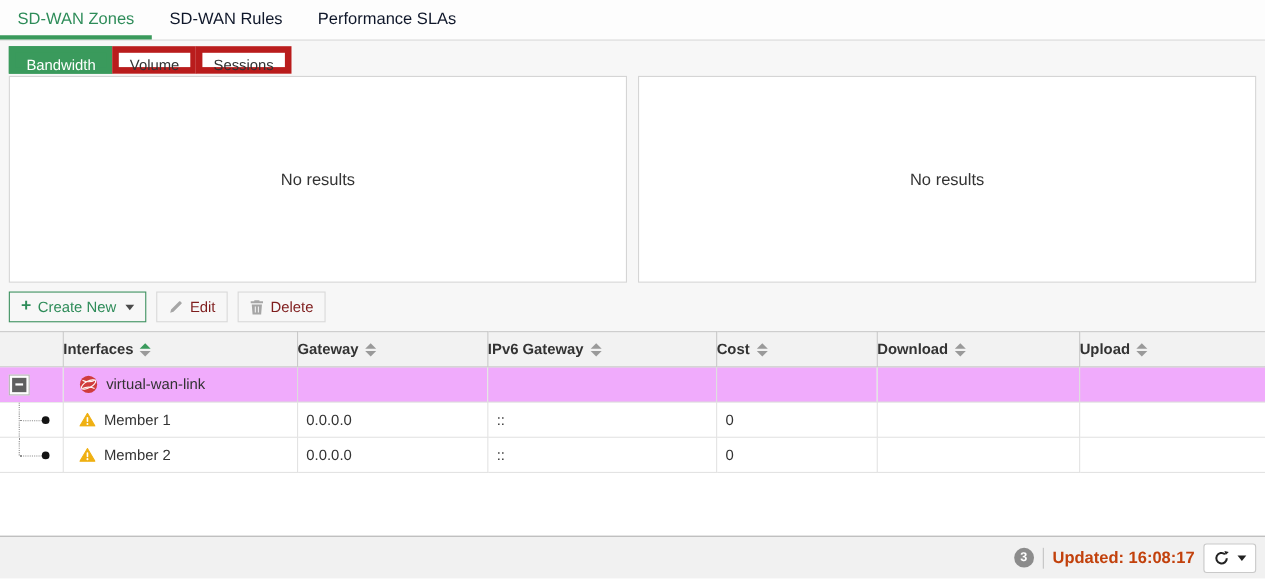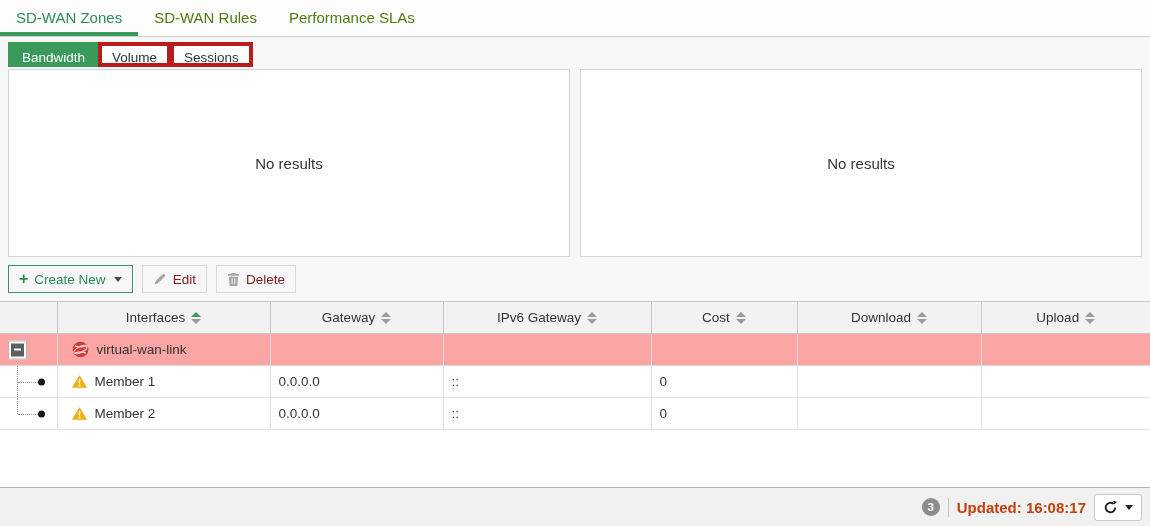--- a/index.html
+++ b/index.html
@@ -20,42 +20,42 @@
     background: #fdfdfd;
     border-bottom: 1px solid #cfcfcf;
     display: flex;
     align-items: flex-end;
     flex: 0 0 auto;
   }
   .tab {
     padding: 0 16px;
     line-height: 36px;
     font-size: 15px;
-    color: #4d7c0f;
+    color: #0f172a;
     cursor: pointer;
     white-space: nowrap;
   }
   .tab.active {
     color: #2e8c59;
     box-shadow: inset 0 -4px 0 #3a9a5c;
   }
 
   
   .upper { background: #f7f7f7; flex: 0 0 auto; }
 
   .subtabs {
     display: flex;
     margin: 5px 0 0 8px;
   }
   .subtab {
     height: 25px;
     line-height: 23px;
     padding: 0 10px;
     background: #ffffff;
-    border: 4px solid #b91c1c;
+    border: 6px solid #b91c1c;
     color: #333;
     font-size: 13.5px;
     cursor: pointer;
     margin-left: -1px;
   }
   .subtab:first-child { margin-left: 0; }
   .subtab.active {
     background: #3a9a5c;
     border-color: #3a9a5c;
     color: #fff;
@@ -115,42 +115,42 @@
   table {
     width: 1150px;
     table-layout: fixed;
     border-collapse: collapse;
     background: #fff;
     flex: 0 0 auto;
   }
   th {
     height: 32px;
     background: #f2f2f2;
-    font-weight: normal;
+    font-weight: bold;
     font-size: 13.5px;
     color: #333;
     border: 1px solid #c9c9c9;
-    text-align: center;
+    text-align: left;
     cursor: pointer;
     white-space: nowrap;
   }
   th:first-child { border-left: none; }
   th:last-child { border-right: none; }
   td {
     height: 32px;
     border: 1px solid #e3e3e3;
     font-size: 13.5px;
     color: #333;
     padding: 0 8px;
     white-space: nowrap;
     overflow: hidden;
   }
   td:first-child { border-left: none; }
   td:last-child { border-right: none; }
-  tr.zone-row td { background: #fca5a5; border-color: #dcdcdc; text-align: center; }
+  tr.zone-row td { background: #f0abfc; border-color: #dcdcdc; text-align: center; }
   tr { cursor: pointer; }
 
   .sort {
     display: inline-flex;
     flex-direction: column;
     gap: 2px;
     margin-left: 6px;
     vertical-align: middle;
   }
   .sort i { display: block; width: 0; height: 0; }

